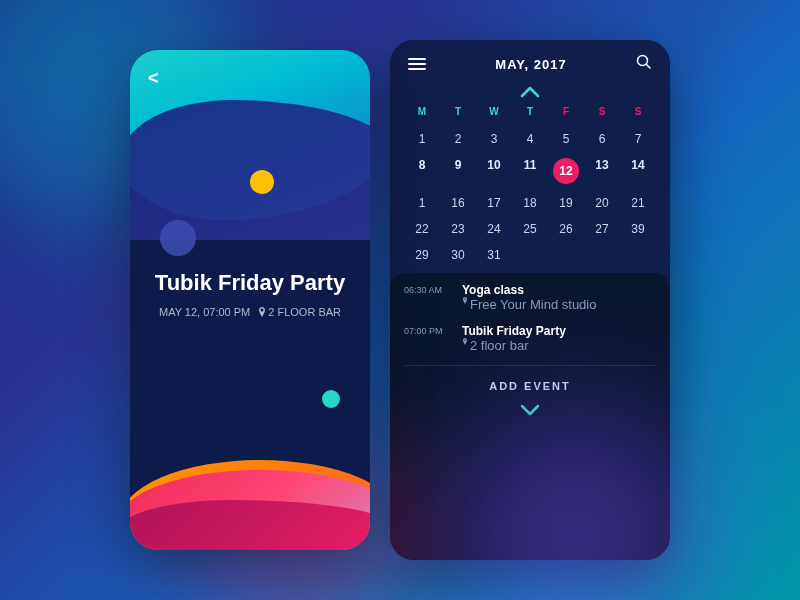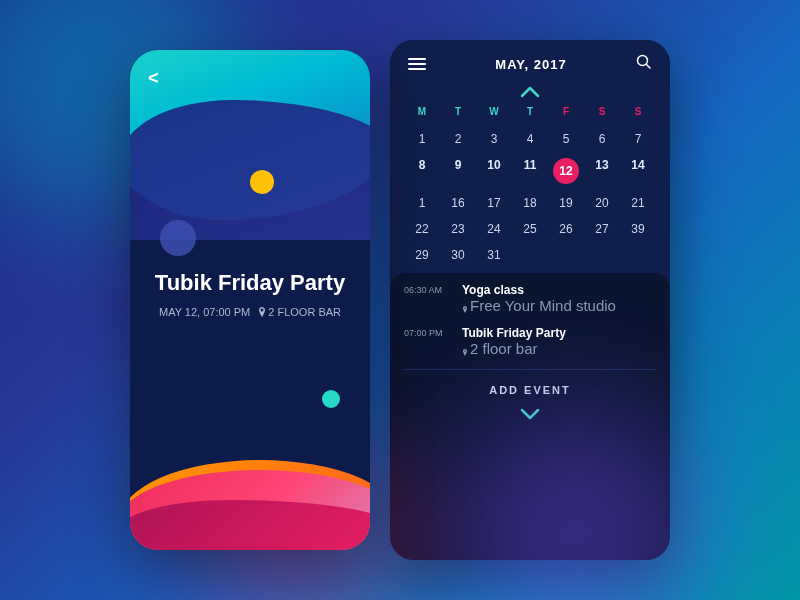--- a/index.html
+++ b/index.html
@@ -308,24 +308,24 @@
       padding-top: 2px;
       font-weight: 500;
     }
     .event-info {}
     .event-name {
       font-size: 12px;
       font-weight: 700;
       color: white;
     }
     .event-place {
-      font-size: 15px;
+      font-size: 13px;
       color: #8899bb;
       display: flex;
-      align-items: flex-end;
+      align-items: flex-start;
       gap: 2px;
     }
 
     .divider {
       height: 1px;
       background: #1a2d5a;
       margin: 4px 0 8px;
     }
 
     .add-event-btn {

